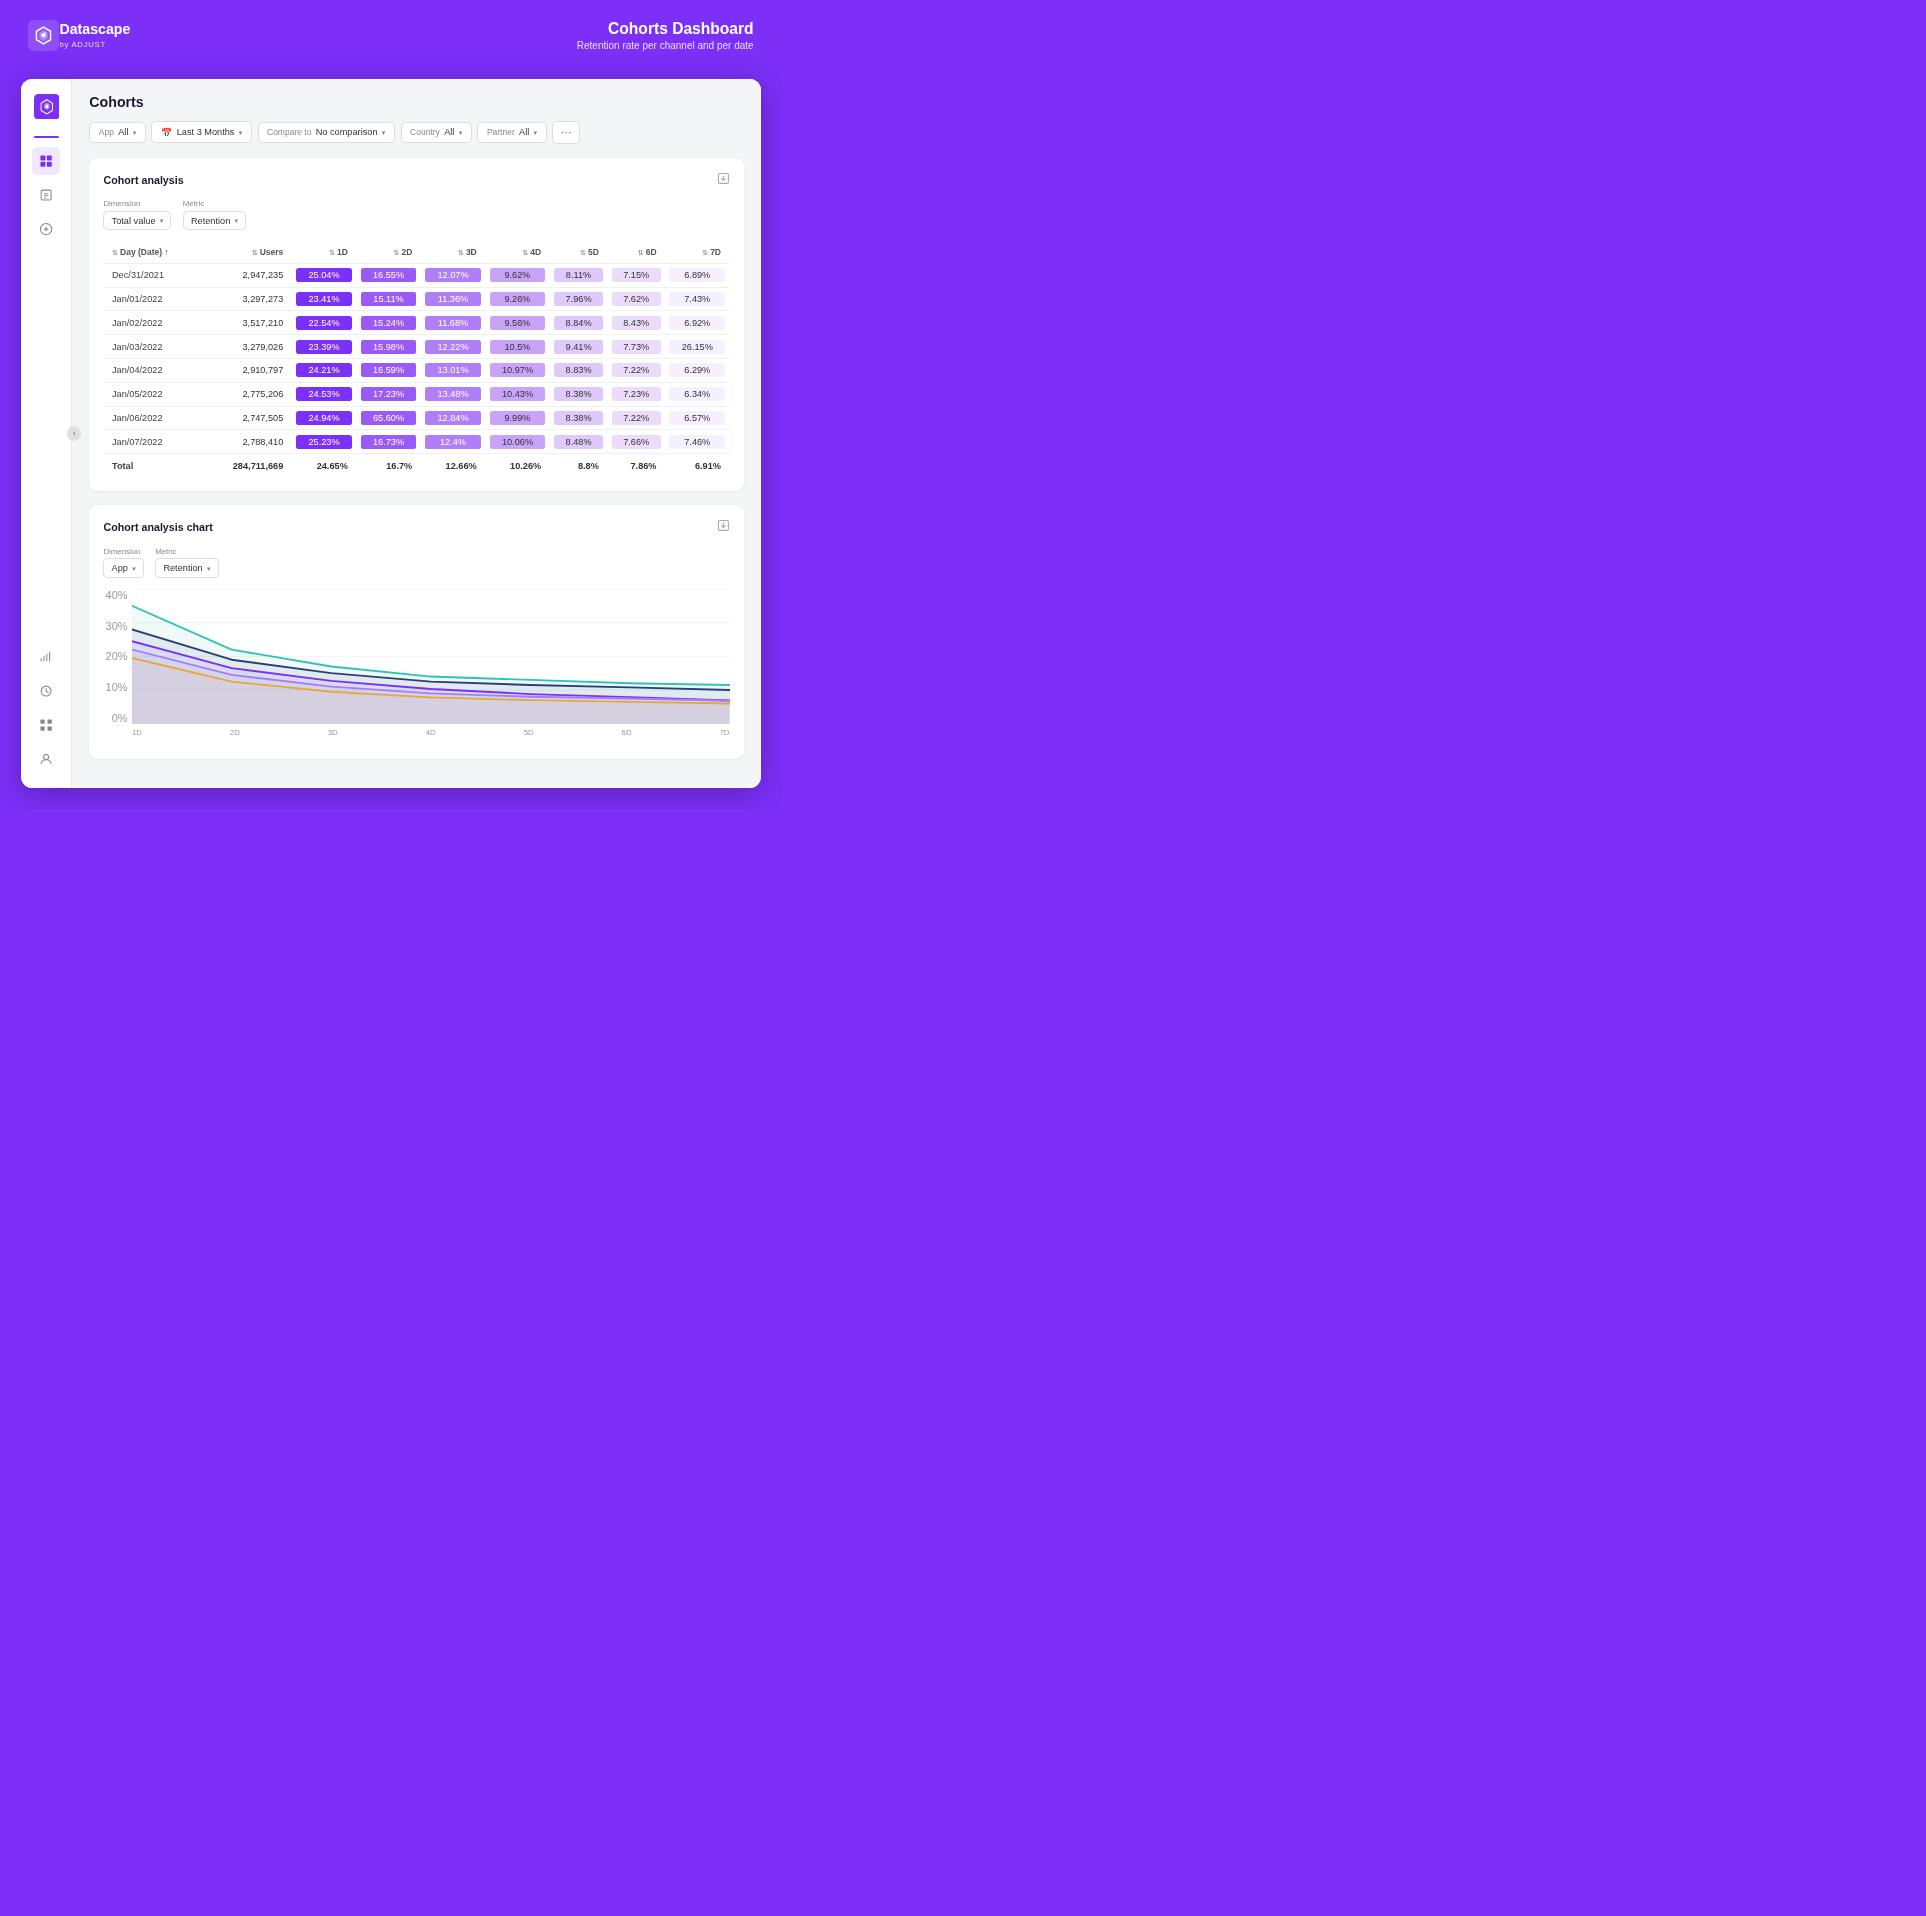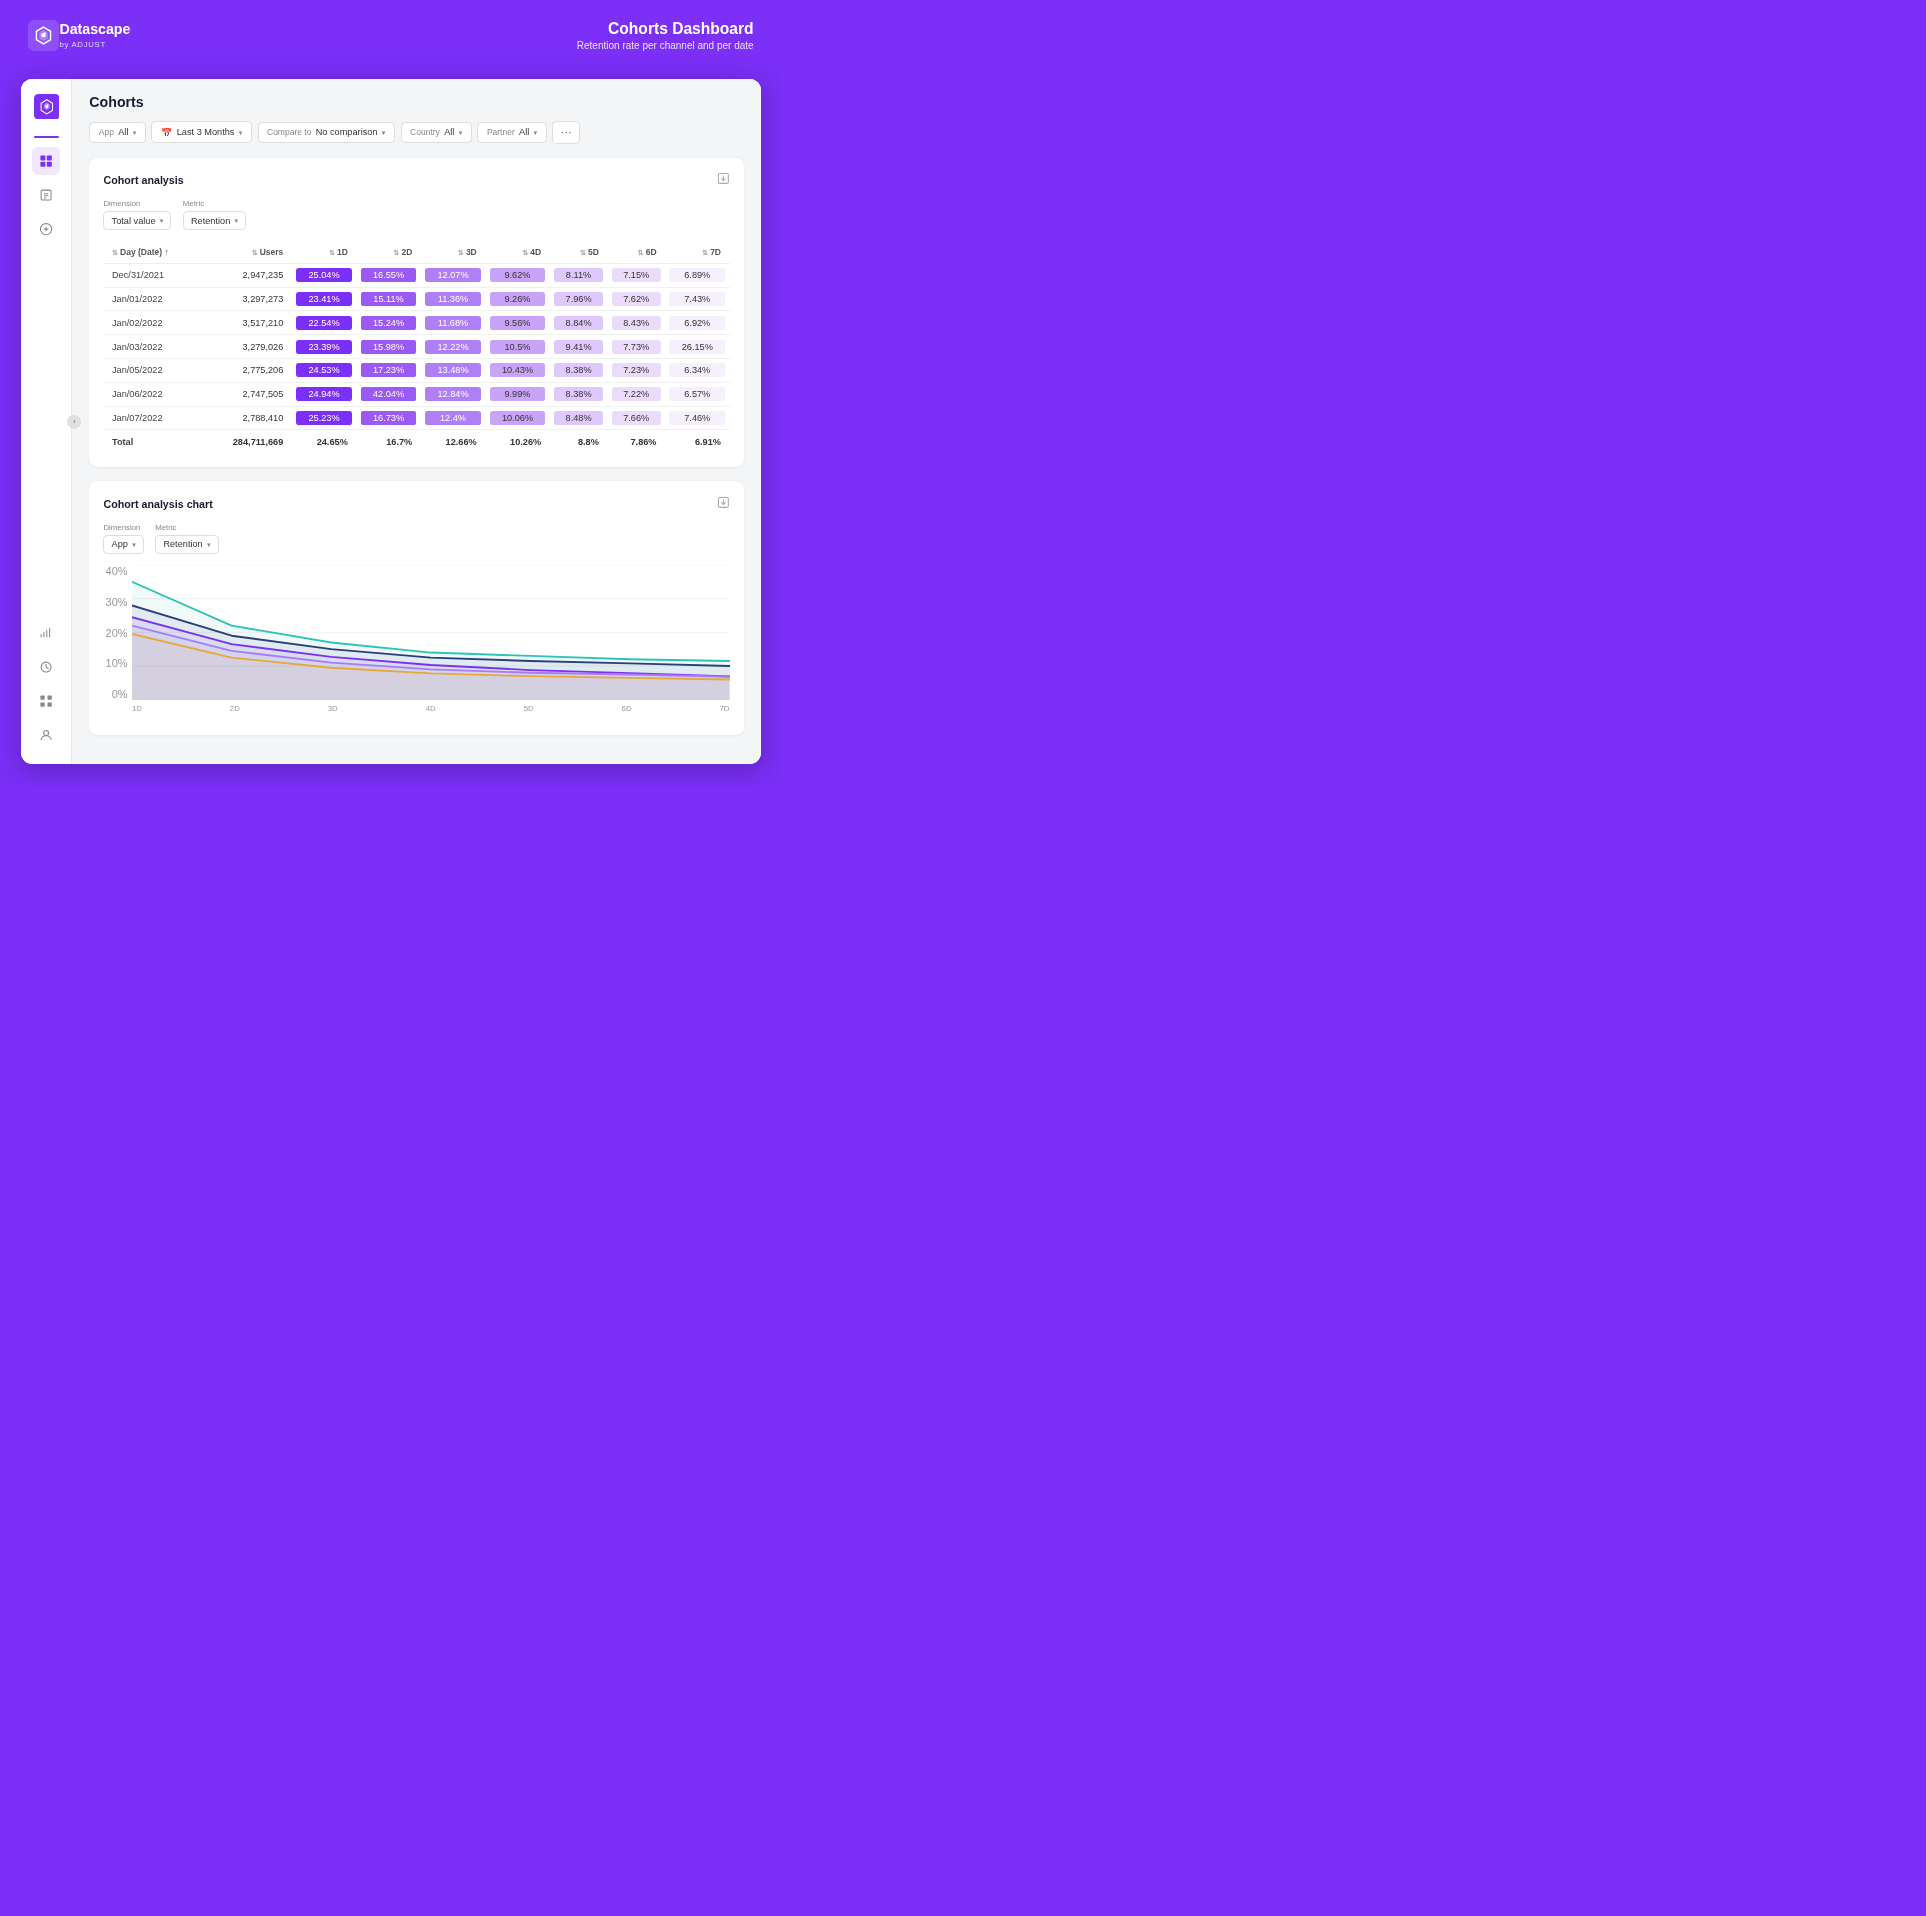--- a/index.html
+++ b/index.html
@@ -567,35 +567,46 @@
       <td>3,279,026</td>
       <td class="td-heat"><span class="heat-1">23.39%</span></td>
                 <td class="td-heat"><span class="heat-2">15.98%</span></td>
                 <td class="td-heat"><span class="heat-3">12.22%</span></td>
                 <td class="td-heat"><span class="heat-4">10.5%</span></td>
                 <td class="td-heat"><span class="heat-5">9.41%</span></td>
                 <td class="td-heat"><span class="heat-6">7.73%</span></td>
                 <td class="td-heat"><span class="heat-7">26.15%</span></td>
     </tr>
               <tr>
+      <td class="left">Jan/04/2022</td>
+      <td>2,910,797</td>
+      <td class="td-heat"><span class="heat-1">24.21%</span></td>
+                <td class="td-heat"><span class="heat-2">16.59%</span></td>
+                <td class="td-heat"><span class="heat-3">13.01%</span></td>
+                <td class="td-heat"><span class="heat-4">10.97%</span></td>
+                <td class="td-heat"><span class="heat-5">8.83%</span></td>
+                <td class="td-heat"><span class="heat-6">7.22%</span></td>
+                <td class="td-heat"><span class="heat-7">6.29%</span></td>
+    </tr>
+              <tr>
       <td class="left">Jan/05/2022</td>
       <td>2,775,206</td>
       <td class="td-heat"><span class="heat-1">24.53%</span></td>
                 <td class="td-heat"><span class="heat-2">17.23%</span></td>
                 <td class="td-heat"><span class="heat-3">13.48%</span></td>
                 <td class="td-heat"><span class="heat-4">10.43%</span></td>
                 <td class="td-heat"><span class="heat-5">8.38%</span></td>
                 <td class="td-heat"><span class="heat-6">7.23%</span></td>
                 <td class="td-heat"><span class="heat-7">6.34%</span></td>
     </tr>
               <tr>
       <td class="left">Jan/06/2022</td>
       <td>2,747,505</td>
       <td class="td-heat"><span class="heat-1">24.94%</span></td>
-                <td class="td-heat"><span class="heat-2">42.04%</span></td>
+                <td class="td-heat"><span class="heat-2">65.60%</span></td>
                 <td class="td-heat"><span class="heat-3">12.84%</span></td>
                 <td class="td-heat"><span class="heat-4">9.99%</span></td>
                 <td class="td-heat"><span class="heat-5">8.38%</span></td>
                 <td class="td-heat"><span class="heat-6">7.22%</span></td>
                 <td class="td-heat"><span class="heat-7">6.57%</span></td>
     </tr>
               <tr>
       <td class="left">Jan/07/2022</td>
       <td>2,788,410</td>
       <td class="td-heat"><span class="heat-1">25.23%</span></td>

